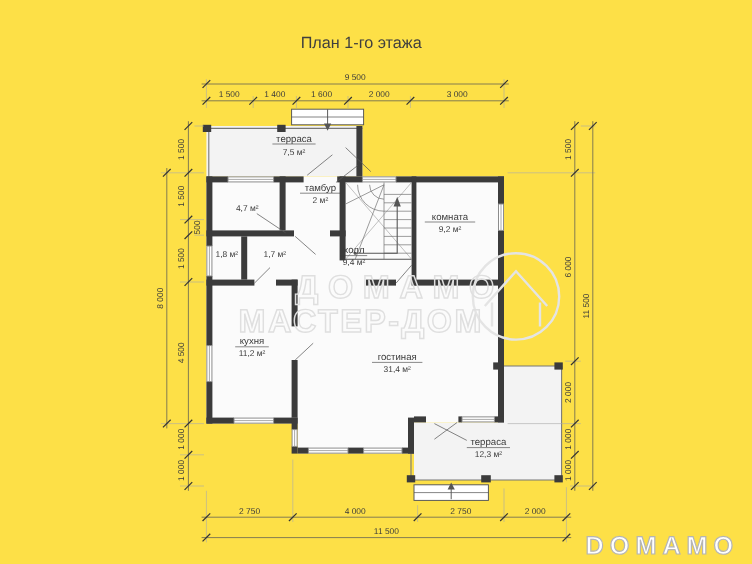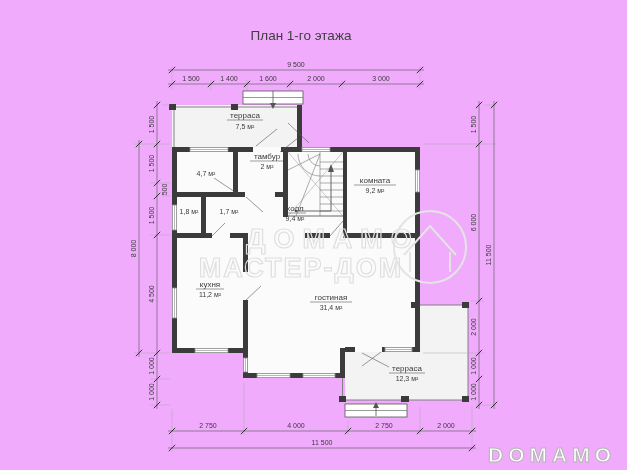--- a/index.html
+++ b/index.html
@@ -1,16 +1,16 @@
 <!DOCTYPE html>
 <html><head>
 <meta charset="utf-8">
 <style>
   html,body{margin:0;padding:0;background:#ffffff;}
-  .canvas{position:relative;width:627px;height:470px;background:#f0abfc;overflow:hidden;
+  .canvas{position:relative;width:627px;height:470px;background:#fde047;overflow:hidden;
           font-family:"Liberation Sans",sans-serif;}
   svg text{font-family:"Liberation Sans",sans-serif;fill:#3a3a3a;}
   .dim{font-size:7px;}
   .room-name{font-size:8px;}
   .room-area{font-size:7px;}
   .title-text{font-size:13.5px;fill:#3f3f3f;}
   .wm-text{font-size:27px;font-weight:bold;fill:none;}
   .brand-text{font-size:21px;font-weight:bold;fill:#ffffff;}
 </style>
 </head>

